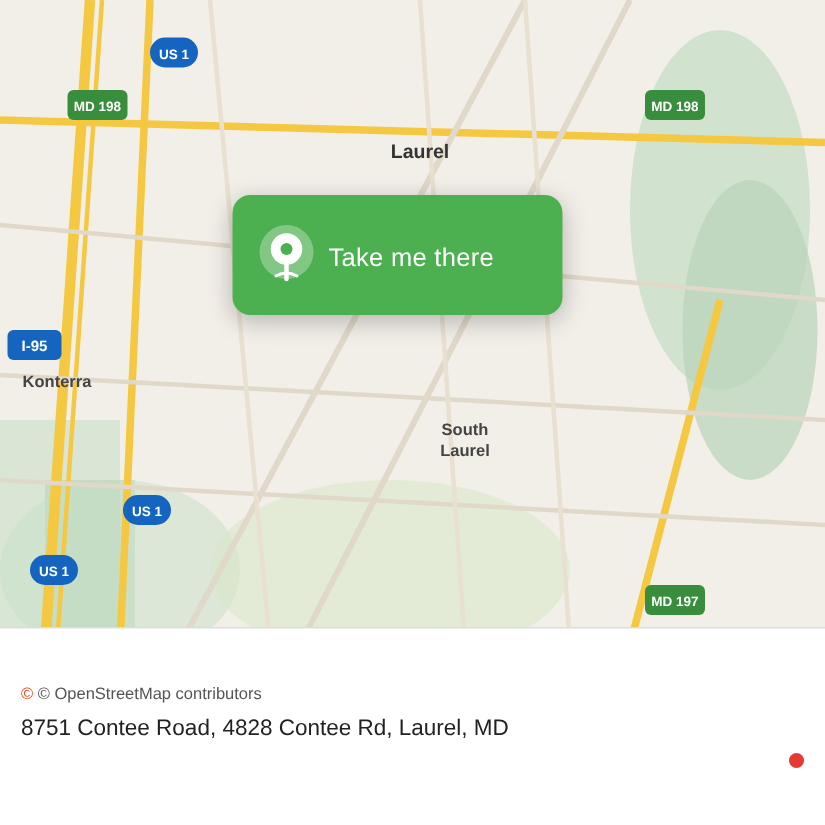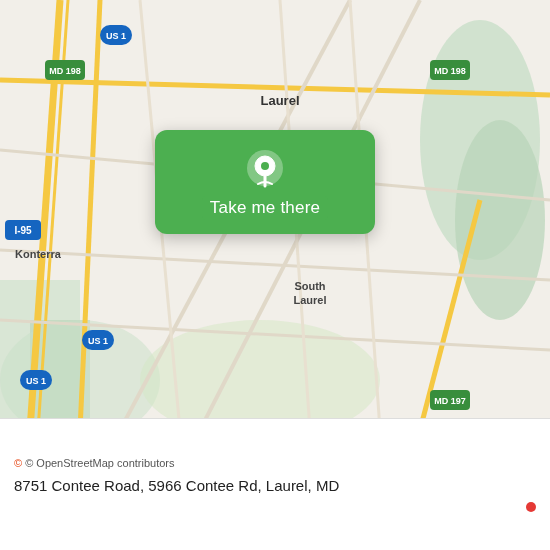--- a/index.html
+++ b/index.html
@@ -39,21 +39,21 @@
     
     #popup-card {
       position: absolute;
       top: 130px;
       left: 155px;
       width: 220px;
       background: #4caf50;
       border-radius: 12px;
       padding: 18px 16px 14px 16px;
       display: flex;
-      flex-direction: column;
+      flex-direction: row;
       align-items: center;
       box-shadow: 0 4px 16px rgba(0,0,0,0.25);
     }
 
     #popup-pin {
       width: 40px;
       height: 40px;
       margin-bottom: 8px;
     }
 
@@ -206,20 +206,20 @@
 
     <button id="take-me-there-btn">Take me there</button>
   </div>
 
   <div id="bottom-bar">
     <div id="osm-credit">
       <span class="copy">©</span>
       <span>© OpenStreetMap contributors</span>
     </div>
     <div id="address-text">
-      <span>8751 Contee Road, 5966 Contee Rd, Laurel, MD</span><br>
+      <span>8751 Contee Road, 4828 Contee Rd, Laurel, MD</span><br>
     </div>
     <div id="moovit-logo">
       <span id="moovit-dot"></span>
     </div>
   </div>
 
 </div>
 
 </body></html>

